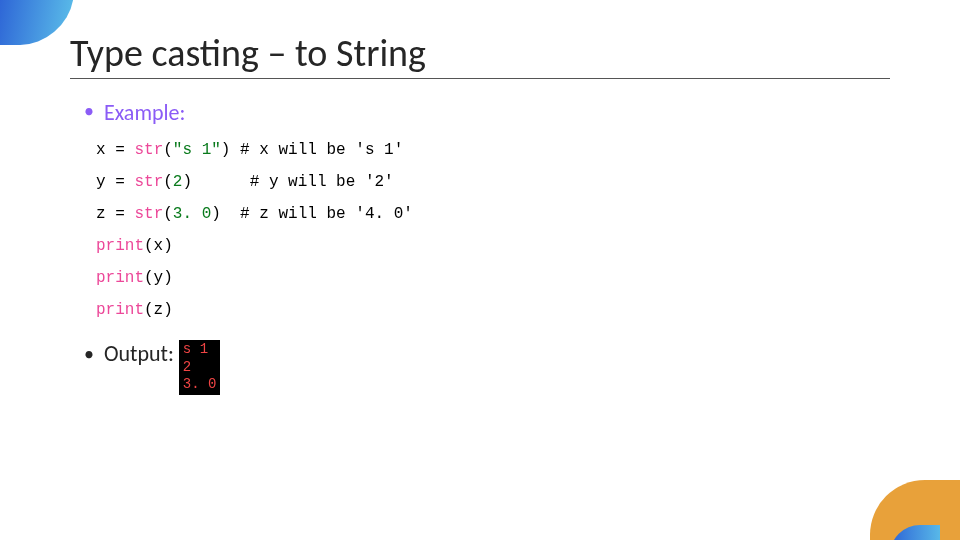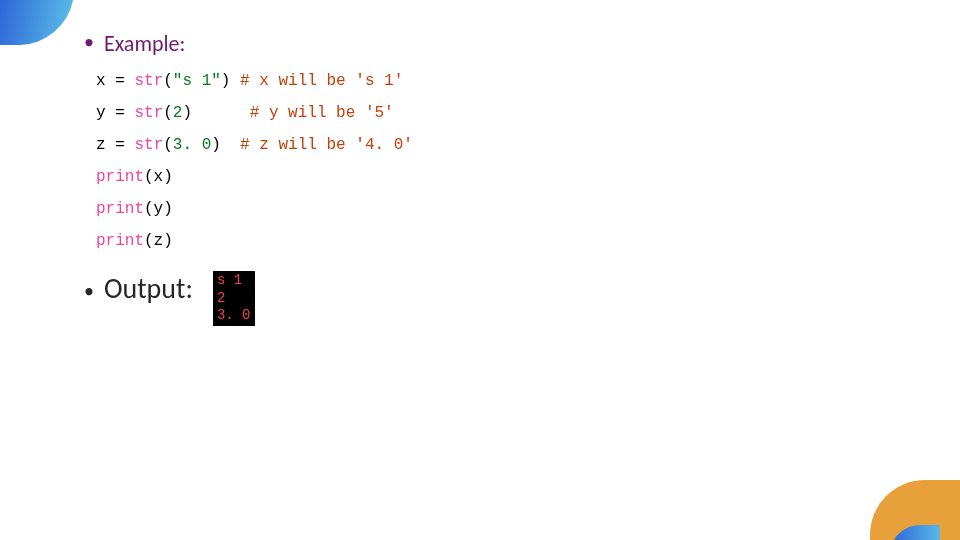--- a/index.html
+++ b/index.html
@@ -68,21 +68,21 @@
   .title {
     font-size: 38px;
     color: #262626;
     font-weight: 400;
     border-bottom: 1px solid #555;
     padding-bottom: 2px;
     margin-bottom: 20px;
   }
   .bullet {
     font-size: 22px;
-    color: #701a75;
+    color: #8b5cf6;
     margin-left: 14px;
     display: flex;
     align-items: flex-start;
   }
   .bullet::before {
     content: "•";
     margin-right: 10px;
     font-size: 20px;
   }
   .code-block {
@@ -91,32 +91,32 @@
     font-size: 16px;
     line-height: 2.0;
     color: #000;
     white-space: pre;
   }
   .code-block .tight { line-height: 1.35; }
   .kw-asgn { color: #000; }
   .kw-fn   { color: #ec4899; }
   .kw-str  { color: #097a1c; }
   .kw-num  { color: #097a1c; }
-  .kw-cmt  { color: #c2410c; }
+  .kw-cmt  { color: #000000; }
   .output-row {
     display: flex;
     align-items: flex-start;
     margin-left: 14px;
   }
   .output-row .bullet-inline {
-    font-size: 28px;
+    font-size: 22px;
     color: #262626;
     display: flex;
     align-items: baseline;
-    margin-right: 20px;
+    margin-right: 5px;
   }
   .output-row .bullet-inline::before {
     content: "•";
     margin-right: 10px;
     font-size: 20px;
   }
   .terminal {
     background: #000;
     color: #ef4444;
     font-family: Consolas, "Courier New", monospace;
@@ -133,27 +133,28 @@
   <div class="shape1"></div>
   <div class="shape2"></div>
 </div>
 
 <div class="corner-deco-br">
   <div class="shape3"></div>
   <div class="shape4"></div>
 </div>
 
 <div class="slide">
+  <h1 class="title">Type casting – to String</h1>
 
   <div class="bullet">
     <span>Example:</span>
   </div>
 
   <div class="code-block"><span><span class="kw-asgn">x</span><span class="kw-asgn"> = </span><span class="kw-fn">str</span><span>(</span><span class="kw-str">"s 1"</span><span>)</span><span> </span><span class="kw-cmt"># x will be 's 1'</span></span>
-<span><span class="kw-asgn">y</span><span class="kw-asgn"> = </span><span class="kw-fn">str</span><span>(</span><span class="kw-num">2</span><span>)</span><span>      </span><span class="kw-cmt"># y will be '5'</span></span>
+<span><span class="kw-asgn">y</span><span class="kw-asgn"> = </span><span class="kw-fn">str</span><span>(</span><span class="kw-num">2</span><span>)</span><span>      </span><span class="kw-cmt"># y will be '2'</span></span>
 <span><span class="kw-asgn">z</span><span class="kw-asgn"> = </span><span class="kw-fn">str</span><span>(</span><span class="kw-num">3. 0</span><span>)</span><span>  </span><span class="kw-cmt"># z will be '4. 0'</span></span>
 <span class="tight"><span class="kw-fn">print</span><span>(x)</span></span>
 <span class="tight"><span class="kw-fn">print</span><span>(y)</span></span>
 <span class="tight"><span class="kw-fn">print</span><span>(z)</span></span></div>
 
   <div class="output-row">
     <div class="bullet-inline">
       <span>Output:</span>
     </div>
     <div class="terminal"><span>s 1</span>

